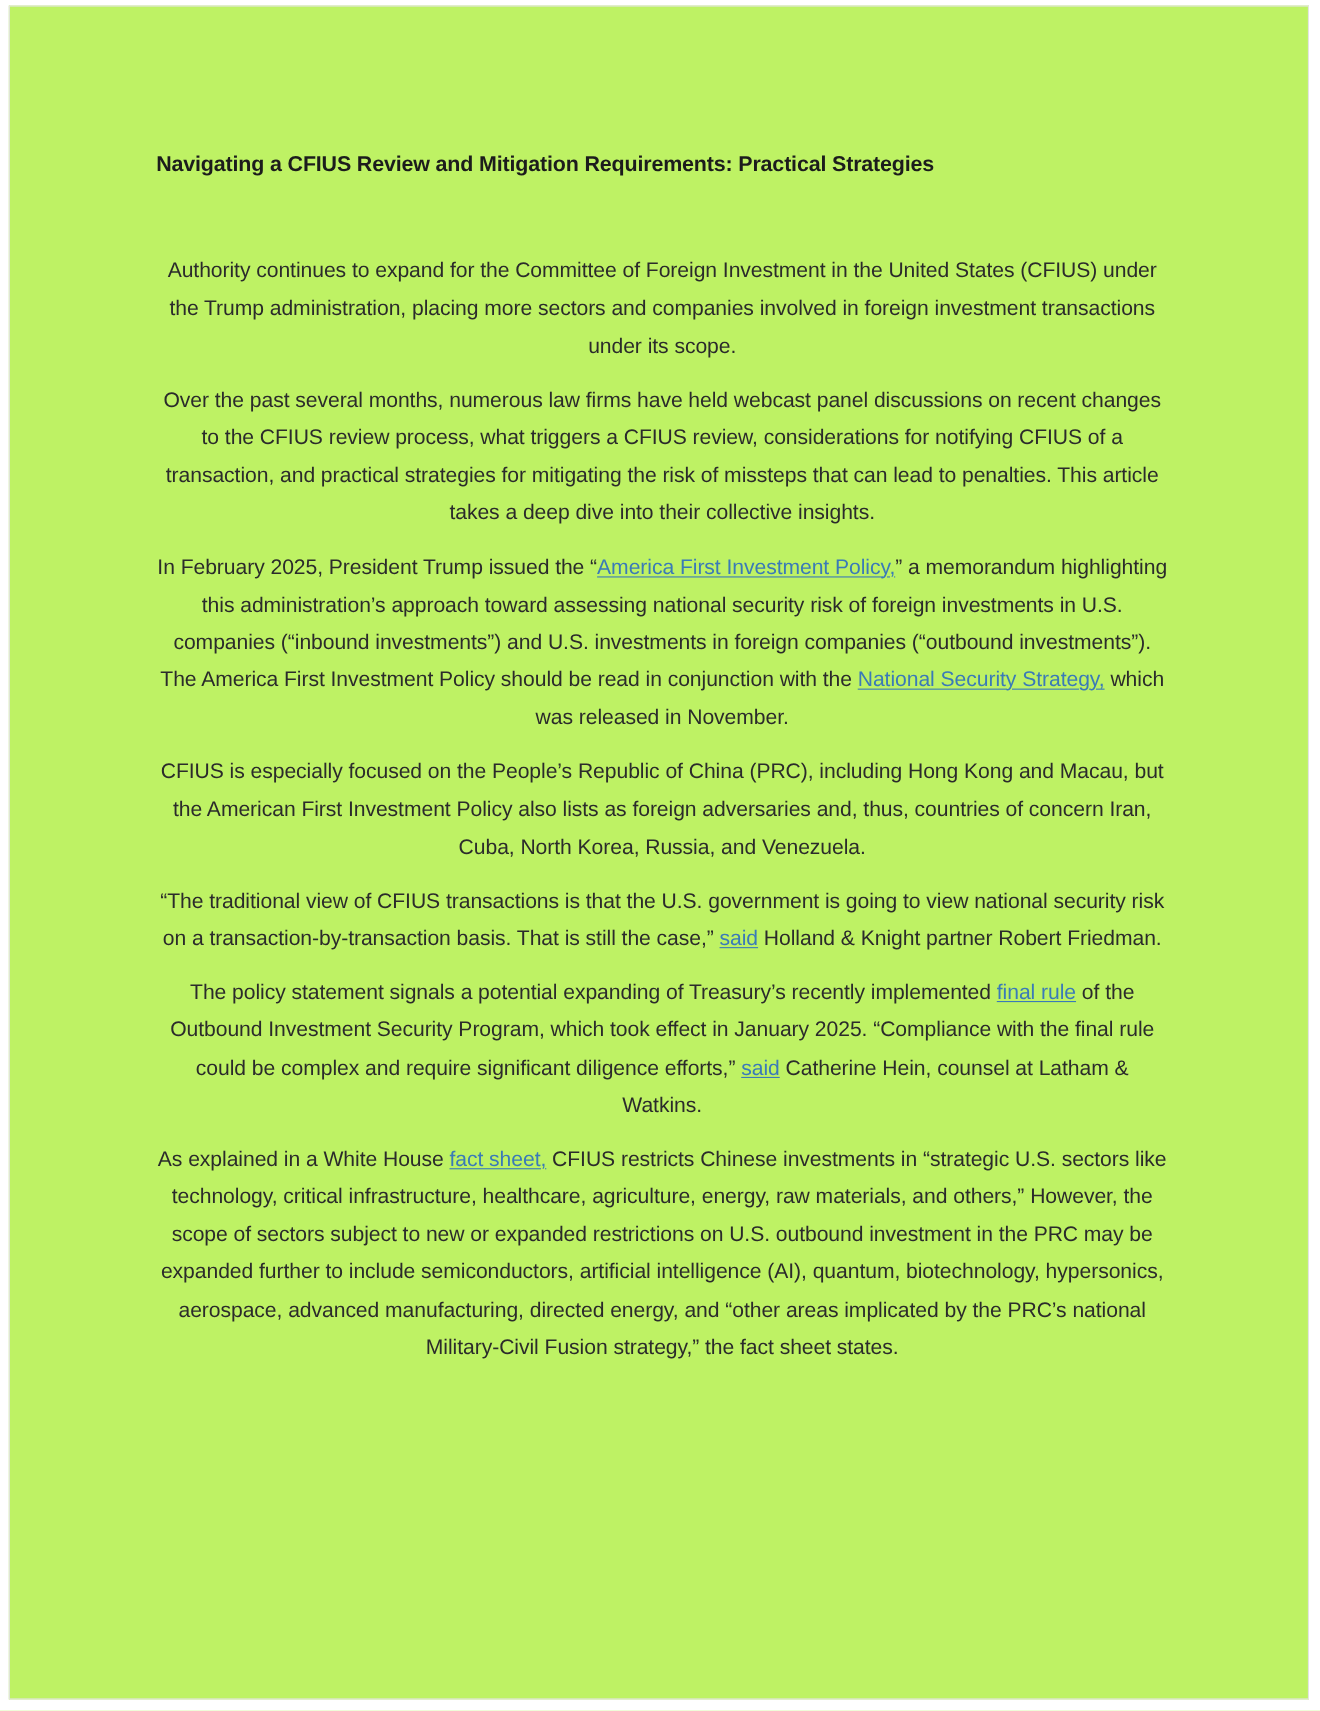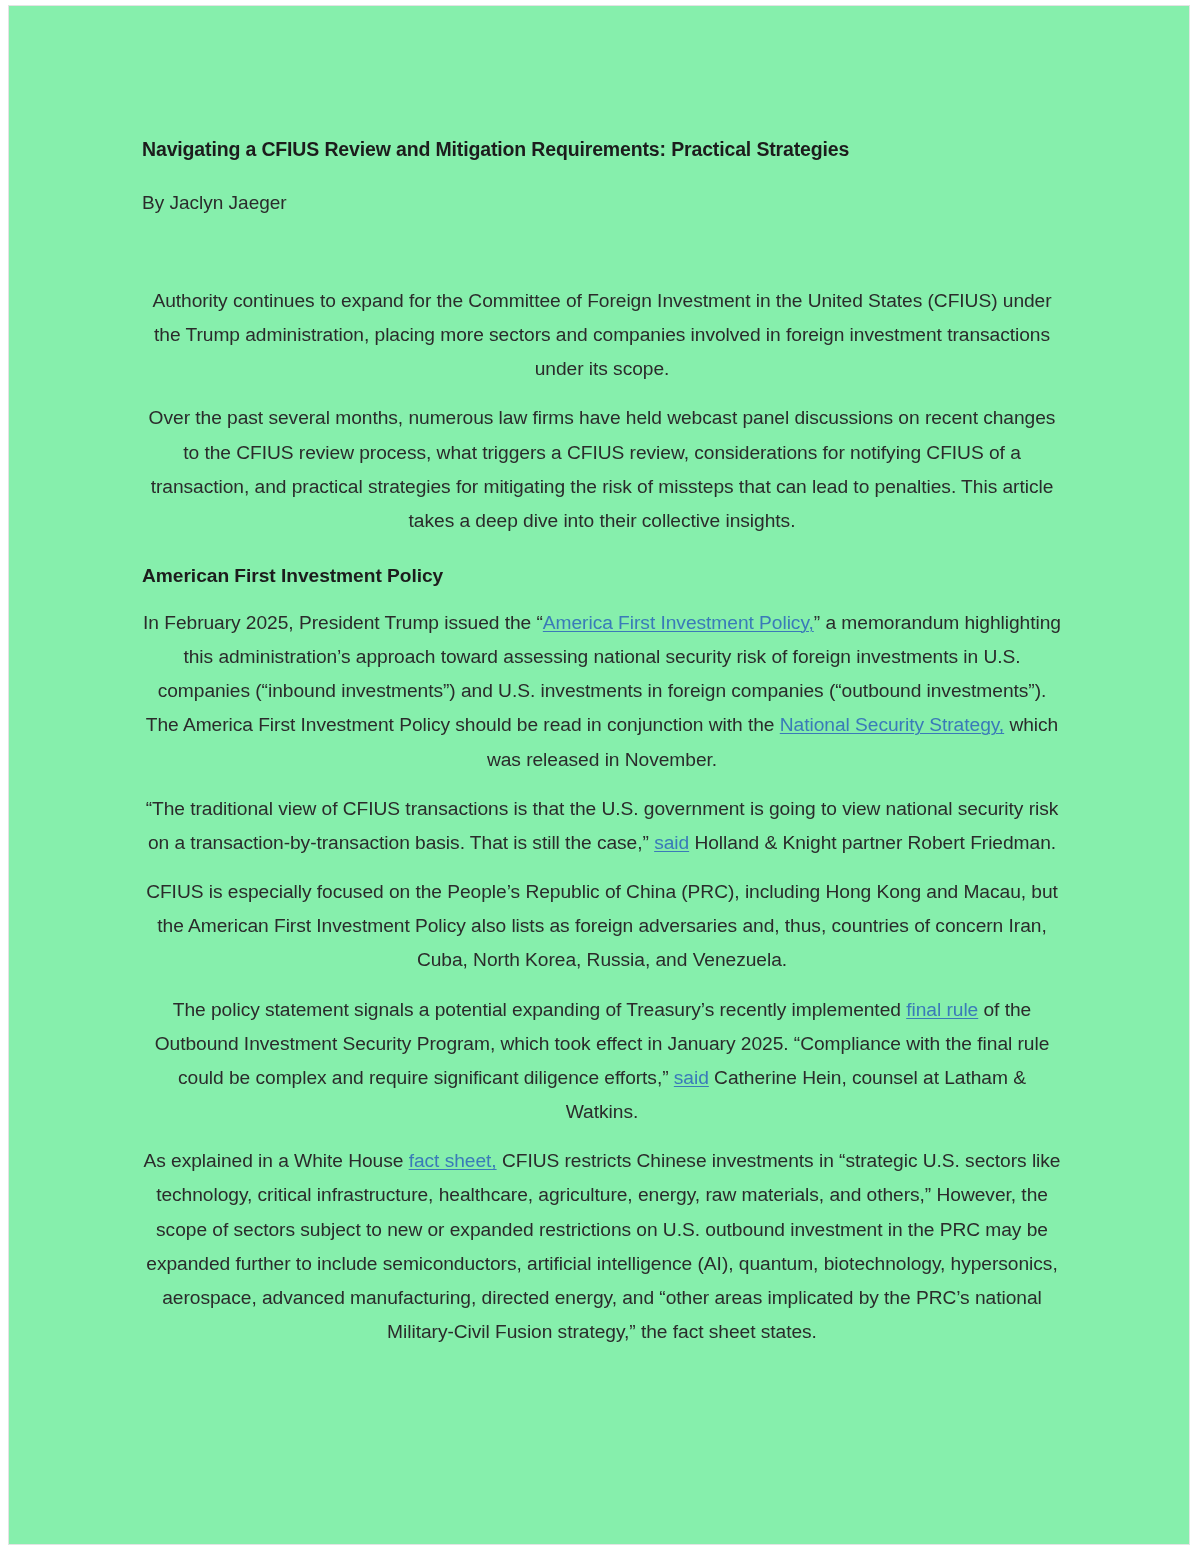--- a/index.html
+++ b/index.html
@@ -13,21 +13,21 @@
     font-family: "Liberation Sans", sans-serif;
     -webkit-font-smoothing: antialiased;
   }
 
   .page {
     position: absolute;
     left: 8px;
     top: 5px;
     width: 1182px;
     height: 1540px;
-    background: #86efac;
+    background: #bef264;
     border: 1px solid #e3e3e3;
     box-sizing: border-box;
     overflow: hidden;
   }
 
   .content {
     position: absolute;
     left: 133px;
     top: 130px;
     width: 920px;
@@ -80,27 +80,25 @@
   }
 </style>
 </head>
 <body>
 
 <div class="page">
   <div class="content">
 
     <h1 class="doc-title">Navigating a CFIUS Review and Mitigation Requirements: Practical Strategies</h1>
 
-    <p class="byline">By Jaclyn Jaeger</p>
 
     <div class="body-start">
         <p class="para"><span>Authority continues to expand for the Committee of Foreign Investment in the United States (CFIUS) under the Trump administration, placing more sectors and companies involved in foreign investment transactions under its scope.</span></p>
         <p class="para"><span>Over the past several months, numerous law firms have held webcast panel discussions on recent changes to the CFIUS review process, what triggers a CFIUS review, considerations for notifying CFIUS of a transaction, and practical strategies for mitigating the risk of missteps that can lead to penalties. This article takes a deep dive into their collective insights.</span></p>
-        <h2 class="section-heading"><span>American First Investment Policy</span></h2>
         <p class="para"><span>In February 2025, President Trump issued the “</span><a class="doclink" href="#">America First Investment Policy,</a><span>” a memorandum highlighting this administration’s approach toward assessing national security risk of foreign investments in U.S. companies (“inbound investments”) and U.S. investments in foreign companies (“outbound investments”). The America First Investment Policy should be read in conjunction with the </span><a class="doclink" href="#">National Security Strategy,</a><span> which was released in November.</span></p>
+        <p class="para"><span>CFIUS is especially focused on the People’s Republic of China (PRC), including Hong Kong and Macau, but the American First Investment Policy also lists as foreign adversaries and, thus, countries of concern Iran, Cuba, North Korea, Russia, and Venezuela.</span></p>
         <p class="para"><span>“The traditional view of CFIUS transactions is that the U.S. government is going to view national security risk on a transaction-by-transaction basis. That is still the case,” </span><a class="doclink" href="#">said</a><span> Holland &amp; Knight partner Robert Friedman.</span></p>
-        <p class="para"><span>CFIUS is especially focused on the People’s Republic of China (PRC), including Hong Kong and Macau, but the American First Investment Policy also lists as foreign adversaries and, thus, countries of concern Iran, Cuba, North Korea, Russia, and Venezuela.</span></p>
         <p class="para"><span>The policy statement signals a potential expanding of Treasury’s recently implemented </span><a class="doclink" href="#">final rule</a><span> of the Outbound Investment Security Program, which took effect in January 2025.  “Compliance with the final rule could be complex and require significant diligence efforts,” </span><a class="doclink" href="#">said</a><span> Catherine Hein, counsel at Latham &amp; Watkins.</span></p>
         <p class="para"><span>As explained in a White House </span><a class="doclink" href="#">fact sheet,</a><span> CFIUS restricts Chinese investments in “strategic U.S. sectors like technology, critical infrastructure, healthcare, agriculture, energy, raw materials, and others,” However, the scope of sectors subject to new or expanded restrictions on U.S. outbound investment in the PRC may be expanded further to include semiconductors, artificial intelligence (AI), quantum, biotechnology, hypersonics, aerospace, advanced manufacturing, directed energy, and “other areas implicated by the PRC’s national Military-Civil Fusion strategy,” the fact sheet states.</span></p>
       </div>
 
   </div>
 </div>
 
 </body></html>

